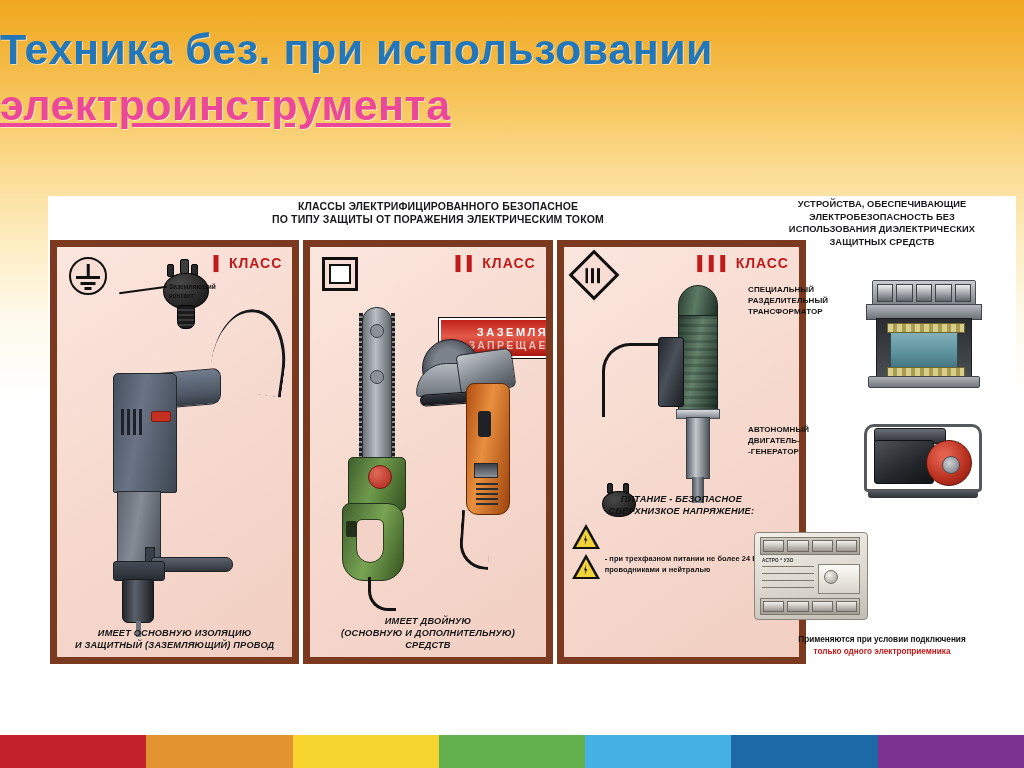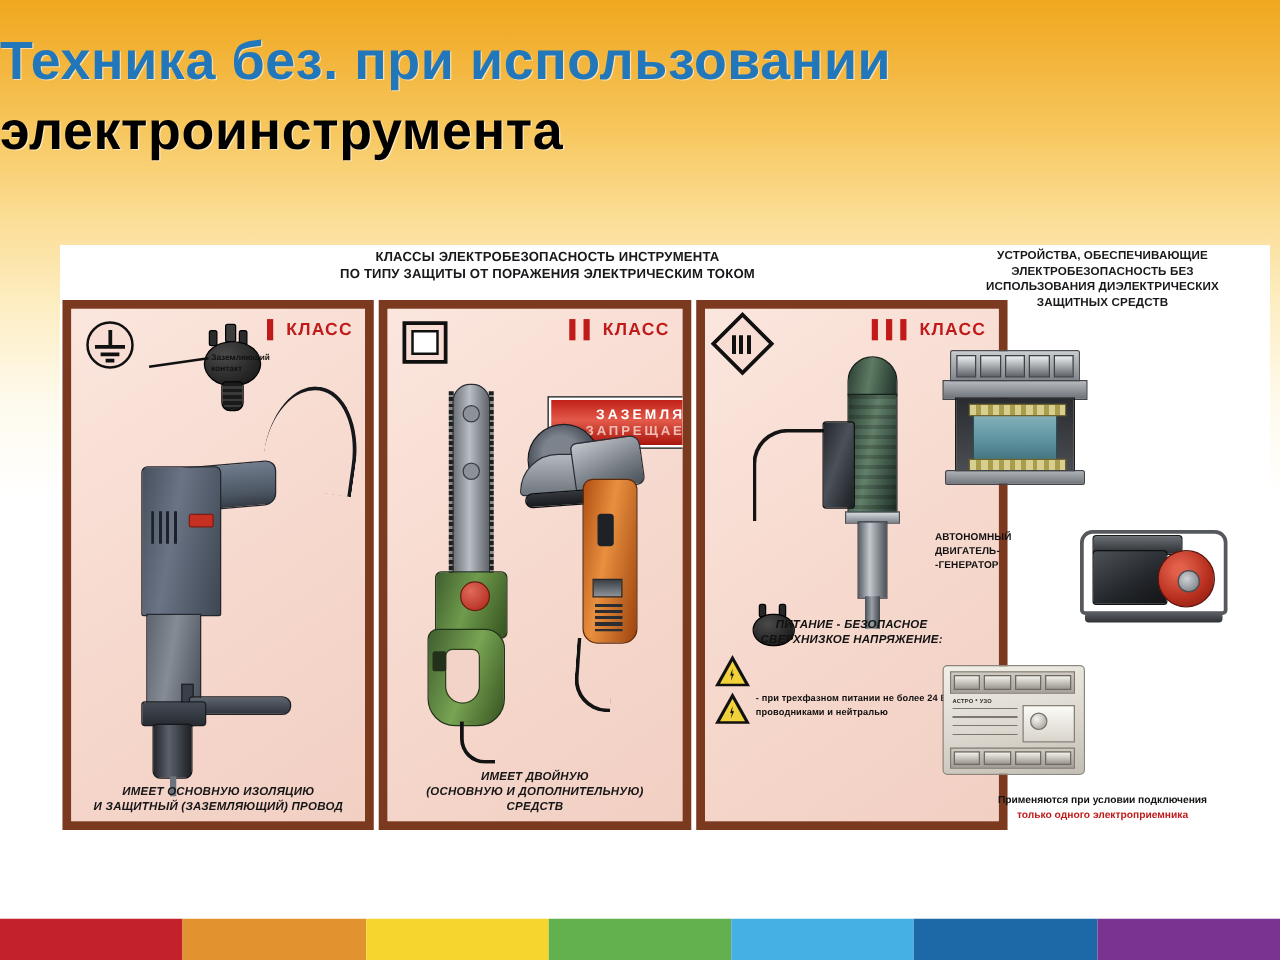--- a/index.html
+++ b/index.html
@@ -547,27 +547,27 @@
     position:absolute; left:0; bottom:0; width:1024px; height:33px;
     display:flex;
   }
   .footer > div { flex:1 1 0; height:100%; }
 </style>
 </head>
 <body>
 
 <div class="title-area">
   <div class="title-line" style="color: rgb(34, 119, 187);">Техника без. при использовании</div>
-  <div class="title-line" style="color: #000000;">электроинструмента</div>
+  <div class="title-line" style="color: #ec4899; text-decoration: underline;">электроинструмента</div>
 </div>
 
 <div class="poster">
 
   <div class="poster-head-left">
-    <div>КЛАССЫ ЭЛЕКТРОБЕЗОПАСНОСТЬ ИНСТРУМЕНТА</div>
+    <div>КЛАССЫ ЭЛЕКТРИФИЦИРОВАННОГО БЕЗОПАСНОЕ</div>
     <div>ПО ТИПУ ЗАЩИТЫ ОТ ПОРАЖЕНИЯ ЭЛЕКТРИЧЕСКИМ ТОКОМ</div>
   </div>
 
   <div class="poster-head-right">
     <div>УСТРОЙСТВА, ОБЕСПЕЧИВАЮЩИЕ</div>
     <div>ЭЛЕКТРОБЕЗОПАСНОСТЬ БЕЗ</div>
     <div>ИСПОЛЬЗОВАНИЯ ДИЭЛЕКТРИЧЕСКИХ</div>
     <div>ЗАЩИТНЫХ СРЕДСТВ</div>
   </div>
 
@@ -713,20 +713,25 @@
           <span class="c3-li">- при трехфазном питании не более 24 В между проводниками и нейтралью</span>
         </div>
 
       </div>
     </div>
   </div>
 
   <div class="right-col">
 
     <div class="dev-row" style="top:38px;">
+      <div class="dev-label">
+        <div>СПЕЦИАЛЬНЫЙ</div>
+        <div>РАЗДЕЛИТЕЛЬНЫЙ</div>
+        <div>ТРАНСФОРМАТОР</div>
+      </div>
       <div class="dev-art">
         <div class="trafo">
           <div class="termrow">
               <i></i>
               <i></i>
               <i></i>
               <i></i>
               <i></i>
             </div>
           <div class="top"></div>

